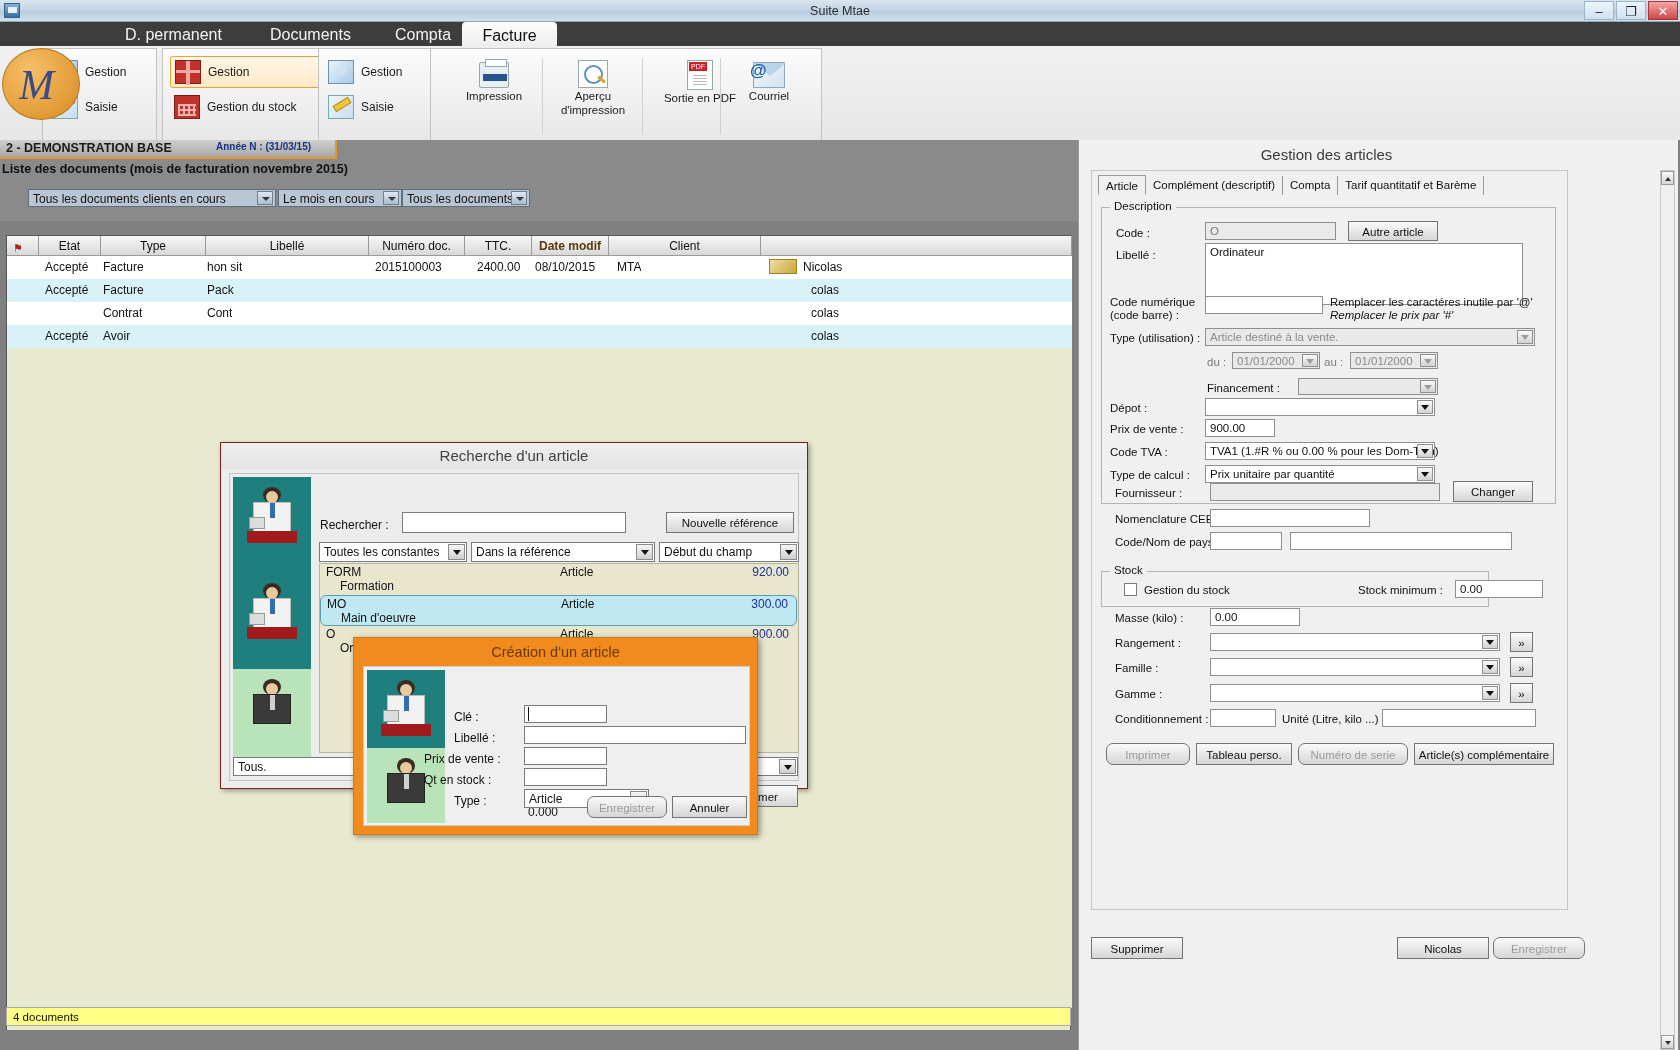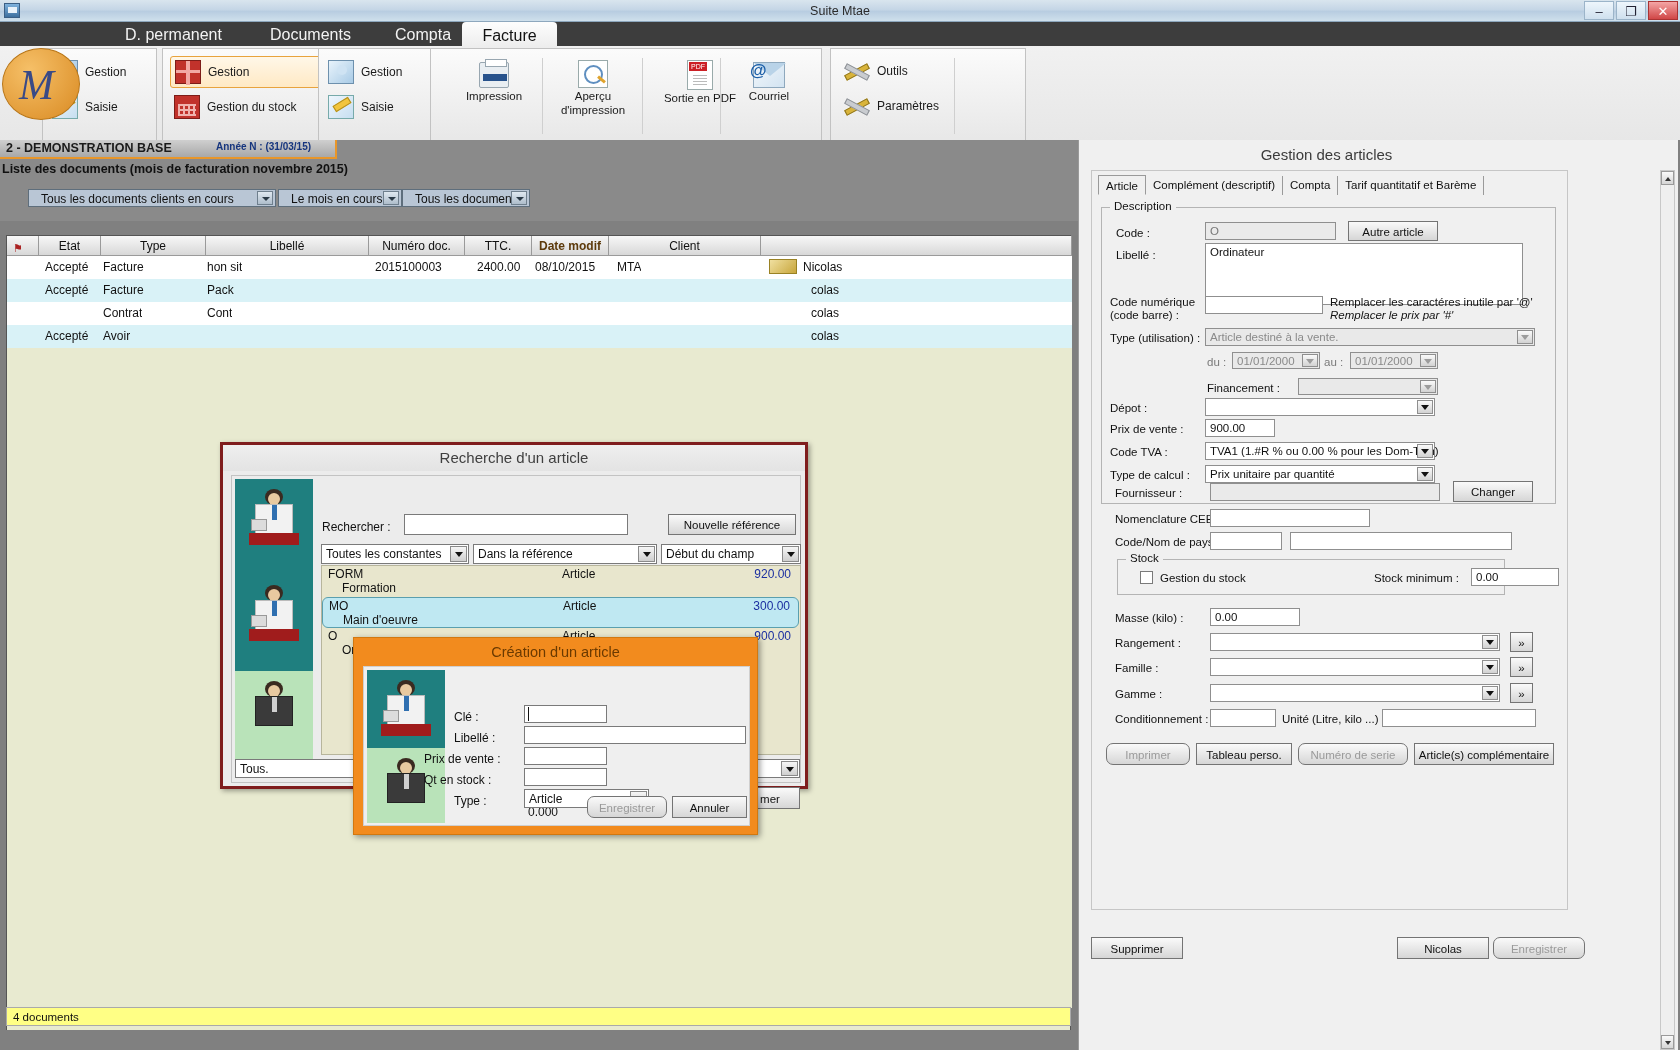--- a/index.html
+++ b/index.html
@@ -105,21 +105,21 @@
     background:linear-gradient(to bottom,#cfcfcf,#a8a8a8);
     border-right:2px solid #e8962a;border-bottom:2px solid #e8962a;}
   .crumb-active .c1{position:absolute;left:6px;top:1px;font-size:12.5px;font-weight:bold;color:#1a1a1a;}
   .crumb-active .c2{position:absolute;left:216px;top:1px;font-size:10px;font-weight:bold;color:#16357e;}
 
   #listhdr{position:absolute;left:0;top:19px;width:1078px;height:22px;background:#8a8a8a;}
   #listhdr span{position:absolute;left:2px;top:3px;font-size:12.5px;font-weight:bold;color:#101010;}
 
   #filterbar{position:absolute;left:0;top:41px;width:1078px;height:40px;background:#8a8a8a;}
   .fsel{position:absolute;top:8px;height:18px;background:#b9c6d5;border:1px solid #5e6e7c;font-size:11.5px;}
-  .fsel .lbl{position:absolute;left:4px;top:2px;color:#111;margin-left:8px;}
+  .fsel .lbl{position:absolute;left:4px;top:2px;color:#111;}
   .fsel .arr{position:absolute;right:2px;top:1px;width:16px;height:14px;
      background:linear-gradient(to bottom,#dfe8f0,#aebdcb);border:1px solid #6f7f8d;}
   .fsel .arr:after{content:"";position:absolute;left:4px;top:5px;border-left:4px solid transparent;
      border-right:4px solid transparent;border-top:4px solid #2b3a47;}
 
   #gridwrap{position:absolute;left:0;top:95px;width:1078px;height:815px;background:#7f7f7f;}
   #gridframe{position:absolute;left:6px;top:0px;width:1065px;height:820px;background:#e8ead0;border:1px solid #555;}
   #gridhdrrow{position:absolute;left:0;top:0;width:1065px;height:20px;display:flex;
      background:linear-gradient(to bottom,#f3f3f3,#d6d6d6);}
   .gh{height:20px;line-height:20px;text-align:center;font-size:12px;color:#111;
@@ -134,21 +134,21 @@
   #statusbar{position:absolute;left:6px;top:772px;width:1065px;height:19px;background:#ffff85;border:1px solid #aaa;}
   #statusbar span{position:absolute;left:6px;top:3px;font-size:11.5px;color:#111;}
 
   #bottombar{position:absolute;left:0;top:795px;width:1078px;height:115px;background:#808080;}
   .btn3d{position:absolute;background:linear-gradient(to bottom,#fbfbfb,#d4d4d4);
      border:1px solid #707070;font-size:11.5px;color:#111;text-align:center;cursor:default;}
   .btn3d.disabled{color:#8f8f8f;background:linear-gradient(to bottom,#efefef,#d3d3d3);}
 
   
   #dlgSearch{position:absolute;left:220px;top:302px;width:588px;height:347px;
-     background:#ececec;border:3px solid #7f1d1d;box-shadow:2px 2px 5px rgba(0,0,0,.35);}
+     background:#ececec;border:1px solid #7f1d1d;box-shadow:2px 2px 5px rgba(0,0,0,.35);}
   #dlgSearch .dtitle{height:26px;line-height:26px;text-align:center;font-size:15px;color:#3f3f3f;
      background:linear-gradient(to bottom,#efefef,#e3e3e3);}
   #dlgSearch .dinner{position:absolute;left:8px;top:30px;width:570px;height:308px;background:#ececec;border:1px solid #c3c3c3;}
   .sideart{position:absolute;left:3px;top:3px;width:78px;height:288px;background:#1f7f7f;overflow:hidden;}
   .sideart .pane{position:absolute;left:0;width:78px;height:96px;}
   .sideart .p1{top:0;background:#1f7f7f;}
   .sideart .p2{top:96px;background:#1f7f7f;}
   .sideart .p3{top:192px;background:#b9e3b9;}
   .figure{position:absolute;left:14px;top:10px;width:50px;height:62px;}
   .figure .head{position:absolute;left:16px;top:0;width:18px;height:16px;border-radius:50%;background:#3a2a20;}
@@ -295,33 +295,20 @@
       <span class="ico pdf"></span>
       <span>Sortie en PDF</span>
     </div>
     <div class="vsep" style="left:290px;top:10px;height:76px;"></div>
     <div class="ritem-v" style="left:298px;top:14px;width:82px;">
       <span class="ico mail"></span>
       <span>Courriel</span>
     </div>
   </div>
 
-  <div class="rgroup" style="left:830px;width:196px;">
-    <div class="gbox"></div>
-    <div class="ritem" style="left:14px;top:12px;">
-      <span class="ico tools"></span>
-      <span>Outils</span>
-    </div>
-    <div class="ritem" style="left:14px;top:47px;">
-      <span class="ico tools"></span>
-      <span>Paramètres</span>
-    </div>
-    <div class="vsep" style="left:124px;top:10px;height:76px;"></div>
-    <div class="glabel">Outils</div>
-  </div>
 </div>
 
 <div id="appbody">
 
   <div id="tabcrumb">
     <div class="crumb-active">
       <span class="c1">2 - DEMONSTRATION BASE</span>
       <span class="c2">Année N : (31/03/15)</span>
     </div>
   </div>
@@ -503,21 +490,21 @@
       </div>
 
       <span class="lab" style="position:absolute;left:23px;top:365px;">Code/Nom de pays :</span>
       <div class="fld" style="position:absolute;left:118px;top:361px;width:72px;height:18px;">
         <span class="v"></span>
       </div>
       <div class="fld" style="position:absolute;left:198px;top:361px;width:222px;height:18px;">
         <span class="v"></span>
       </div>
 
-      <div class="gbox2" style="left:9px;top:388px;width:388px;height:36px;margin-left:16px;">
+      <div class="gbox2" style="left:9px;top:400px;width:388px;height:36px;">
         <span class="cap">Stock</span>
         <span class="chk" style="left:22px;top:11px;"></span>
         <span class="lab" style="left:42px;top:12px;">Gestion du stock</span>
         <span class="lab" style="left:256px;top:12px;">Stock minimum :</span>
         <div class="fld" style="left:353px;top:8px;width:88px;height:18px;">
           <span class="v">0.00</span>
         </div>
       </div>
 
       <span class="lab" style="position:absolute;left:23px;top:441px;">Masse (kilo) :</span>

